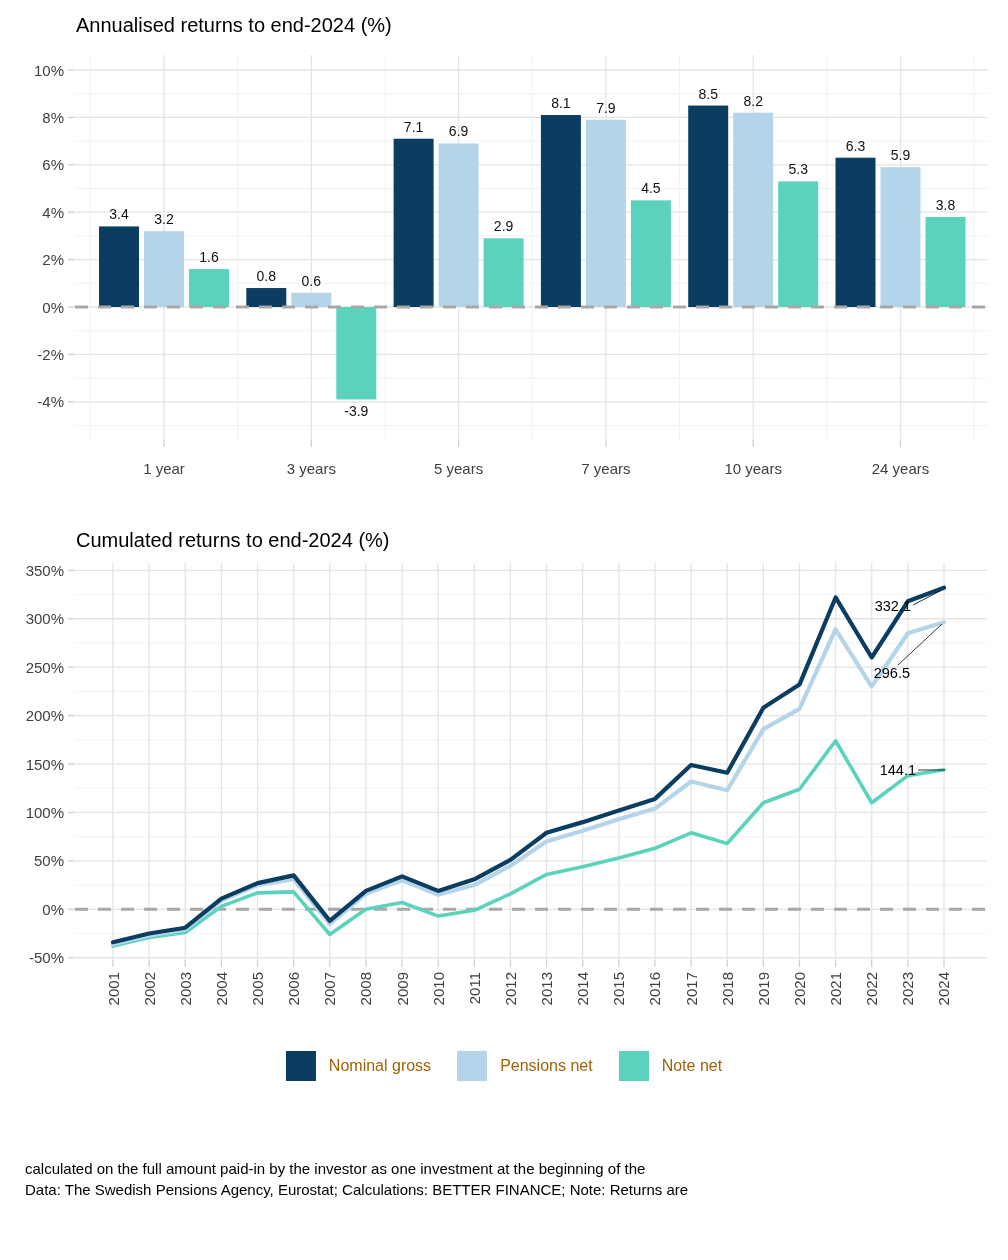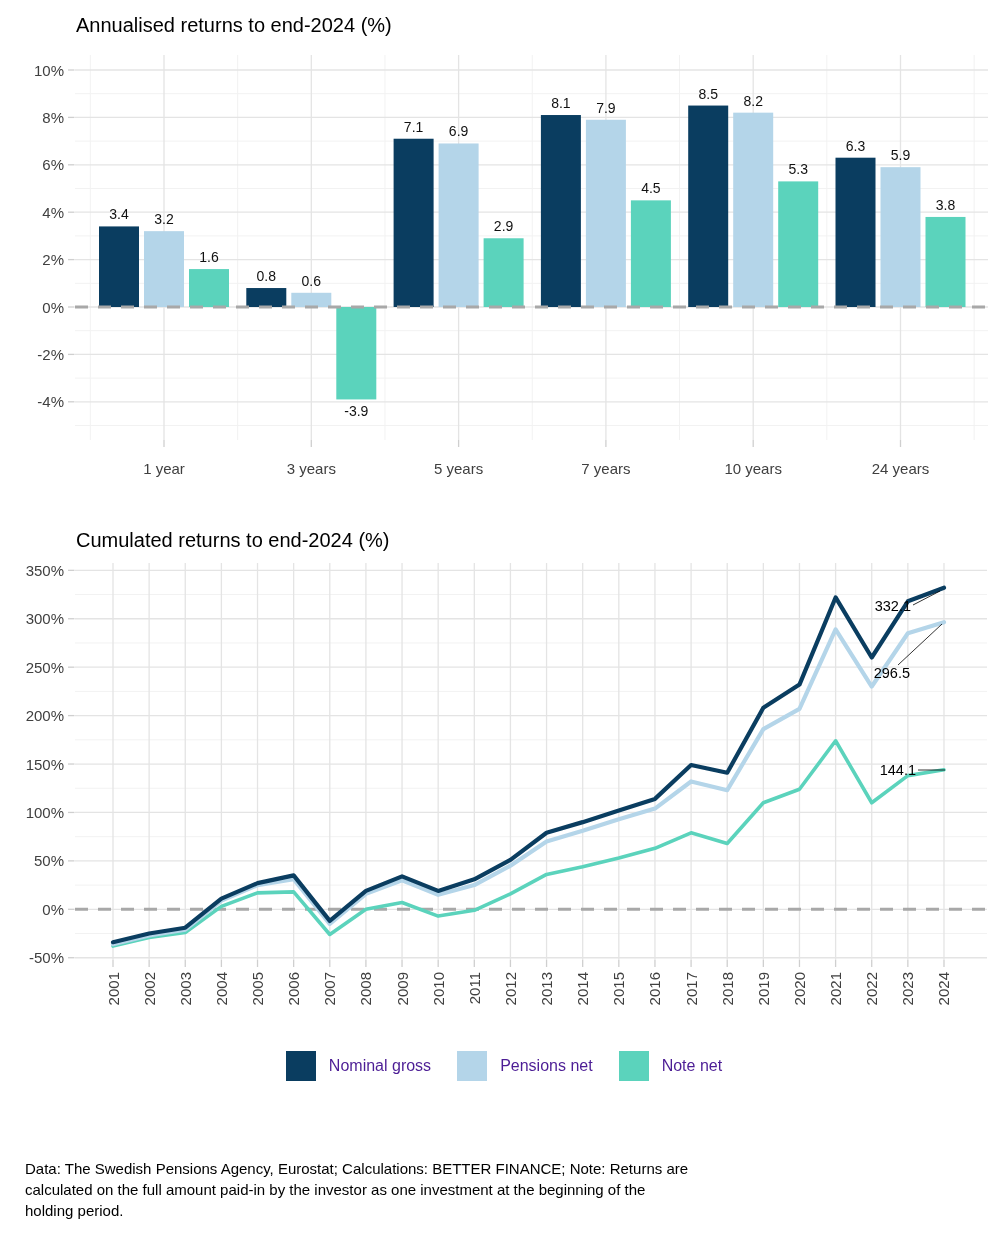--- a/index.html
+++ b/index.html
@@ -9,21 +9,21 @@
   #title1{top:14px;left:76px;}
   #title2{top:529px;left:76px;}
   svg{position:absolute;left:0;display:block;}
   #barChart{top:0;}
   #lineChart{top:505px;}
   text.tick{font-size:15px;fill:#404040;}
   text.val{font-size:14px;fill:#111;}
   text.endlab{font-size:14.5px;fill:#000;}
   .legend{position:absolute;top:1051px;left:0;width:1008px;display:flex;
           justify-content:center;align-items:center;gap:26px;}
-  .legend-item{display:flex;align-items:center;gap:13px;font-size:16px;color:#4c1d95;}
+  .legend-item{display:flex;align-items:center;gap:13px;font-size:16px;color:#a16207;}
   .swatch{width:30px;height:30px;display:inline-block;}
   .footer{position:absolute;top:1158px;left:25px;margin:0;font-size:15px;
           color:#000;line-height:21px;}
   .footer span{display:block;}
 </style>
 </head>
 <body>
 
 <div class="page">
 
@@ -271,18 +271,17 @@
       <span class="swatch" style="background: rgb(180, 213, 233);"></span>
       <span>Pensions net</span>
     </div>
     <div class="legend-item">
       <span class="swatch" style="background: rgb(91, 211, 188);"></span>
       <span>Note net</span>
     </div>
   </div>
 
   <p class="footer">
+    <span>calculated on the full amount paid-in by the investor as one investment at the beginning of the</span>
     <span>Data: The Swedish Pensions Agency, Eurostat; Calculations: BETTER FINANCE; Note: Returns are</span>
-    <span>calculated on the full amount paid-in by the investor as one investment at the beginning of the</span>
-    <span>holding period.</span>
   </p>
 
 </div>
 
 </body></html>

